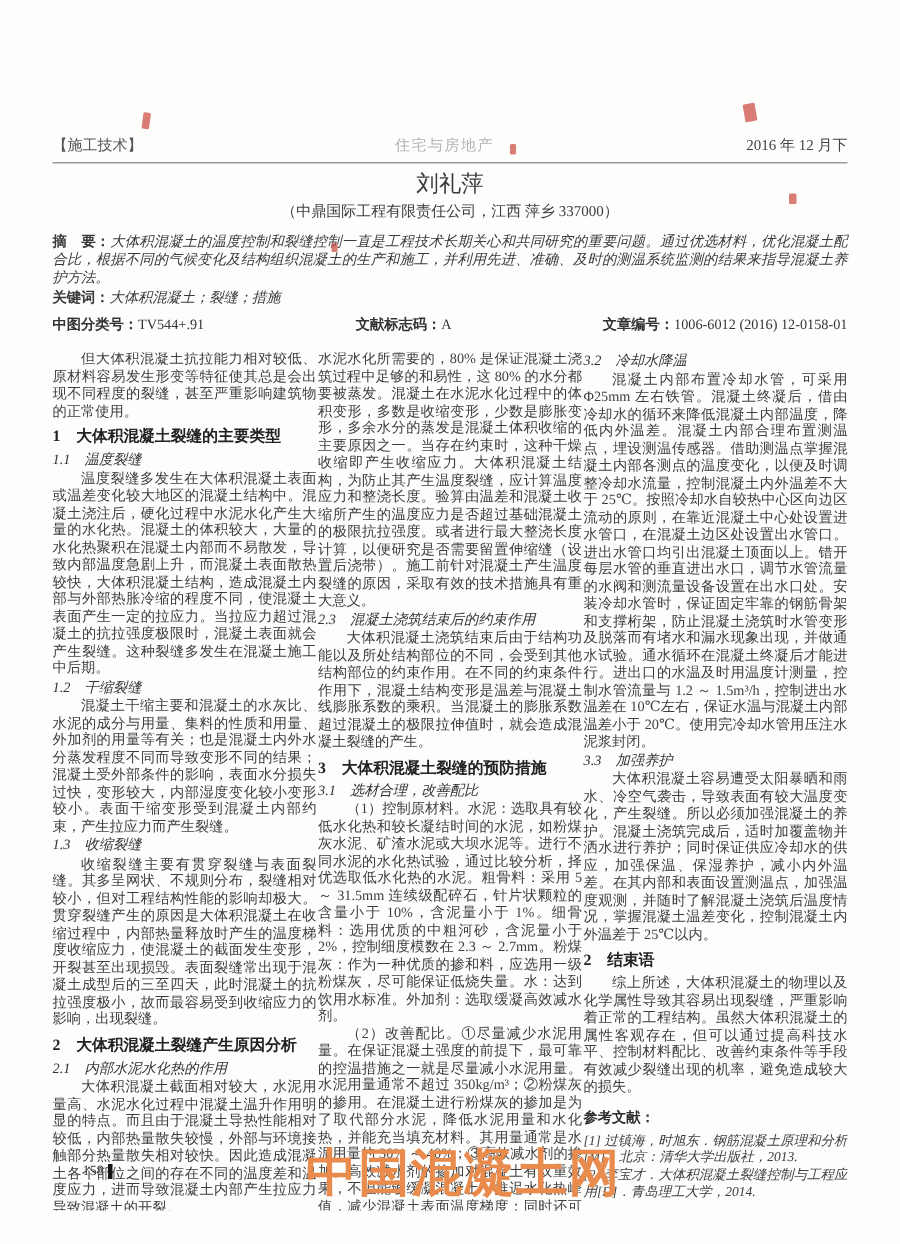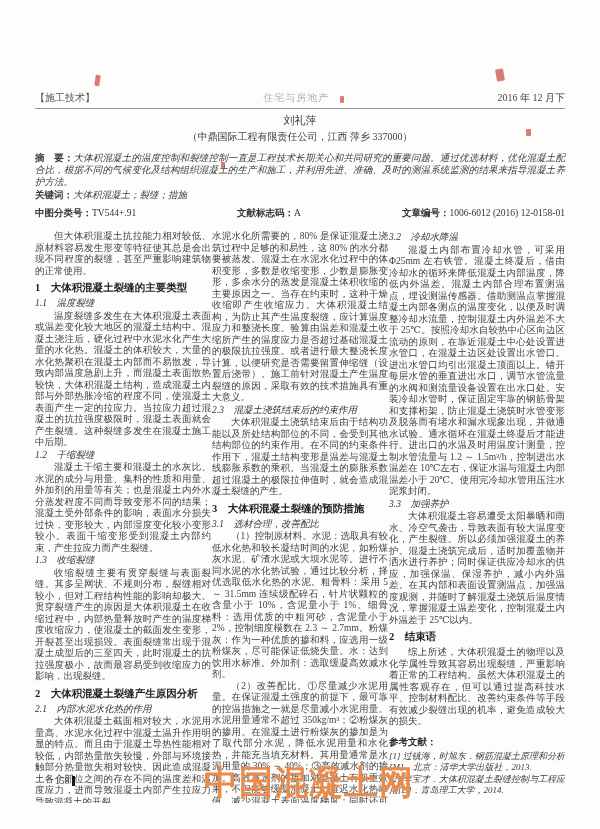--- a/index.html
+++ b/index.html
@@ -21,21 +21,21 @@
   .header .tag{color:#555;}
   .header .journal{color:#b3b3b3;letter-spacing:1px;}
   .header .date{color:#444;}
   .rule{border-top:1px solid #9a9a9a;margin:4px 35px 0 35px;height:0;}
   
   .title{
     margin:9px 30px 0 30px;text-align:center;
     font-size:20px;font-weight:bold;color:#2b2b2b;
     letter-spacing:1px;line-height:24px;
   }
-  .author{margin-top:4px;text-align:center;font-size:11px;color:#3a3a3a;}
+  .author{margin-top:4px;text-align:center;font-size:15px;color:#3a3a3a;}
   .affiliation{margin-top:2px;text-align:center;font-size:10px;color:#3c3c3c;}
   
   .absblock{margin:8px 35px 0 35px;font-size:9.5px;line-height:12px;text-align:justify;color:#3a3a3a;}
   .absblock .lbl{font-weight:bold;font-style:normal;}
   .absblock .txt{font-style:italic;}
   .kwline{margin:1px 35px 0 35px;font-size:9.5px;line-height:12px;}
   .meta{
     display:flex;justify-content:space-between;
     margin:6px 35px 0 35px;font-size:9.5px;line-height:12px;color:#333;
   }

